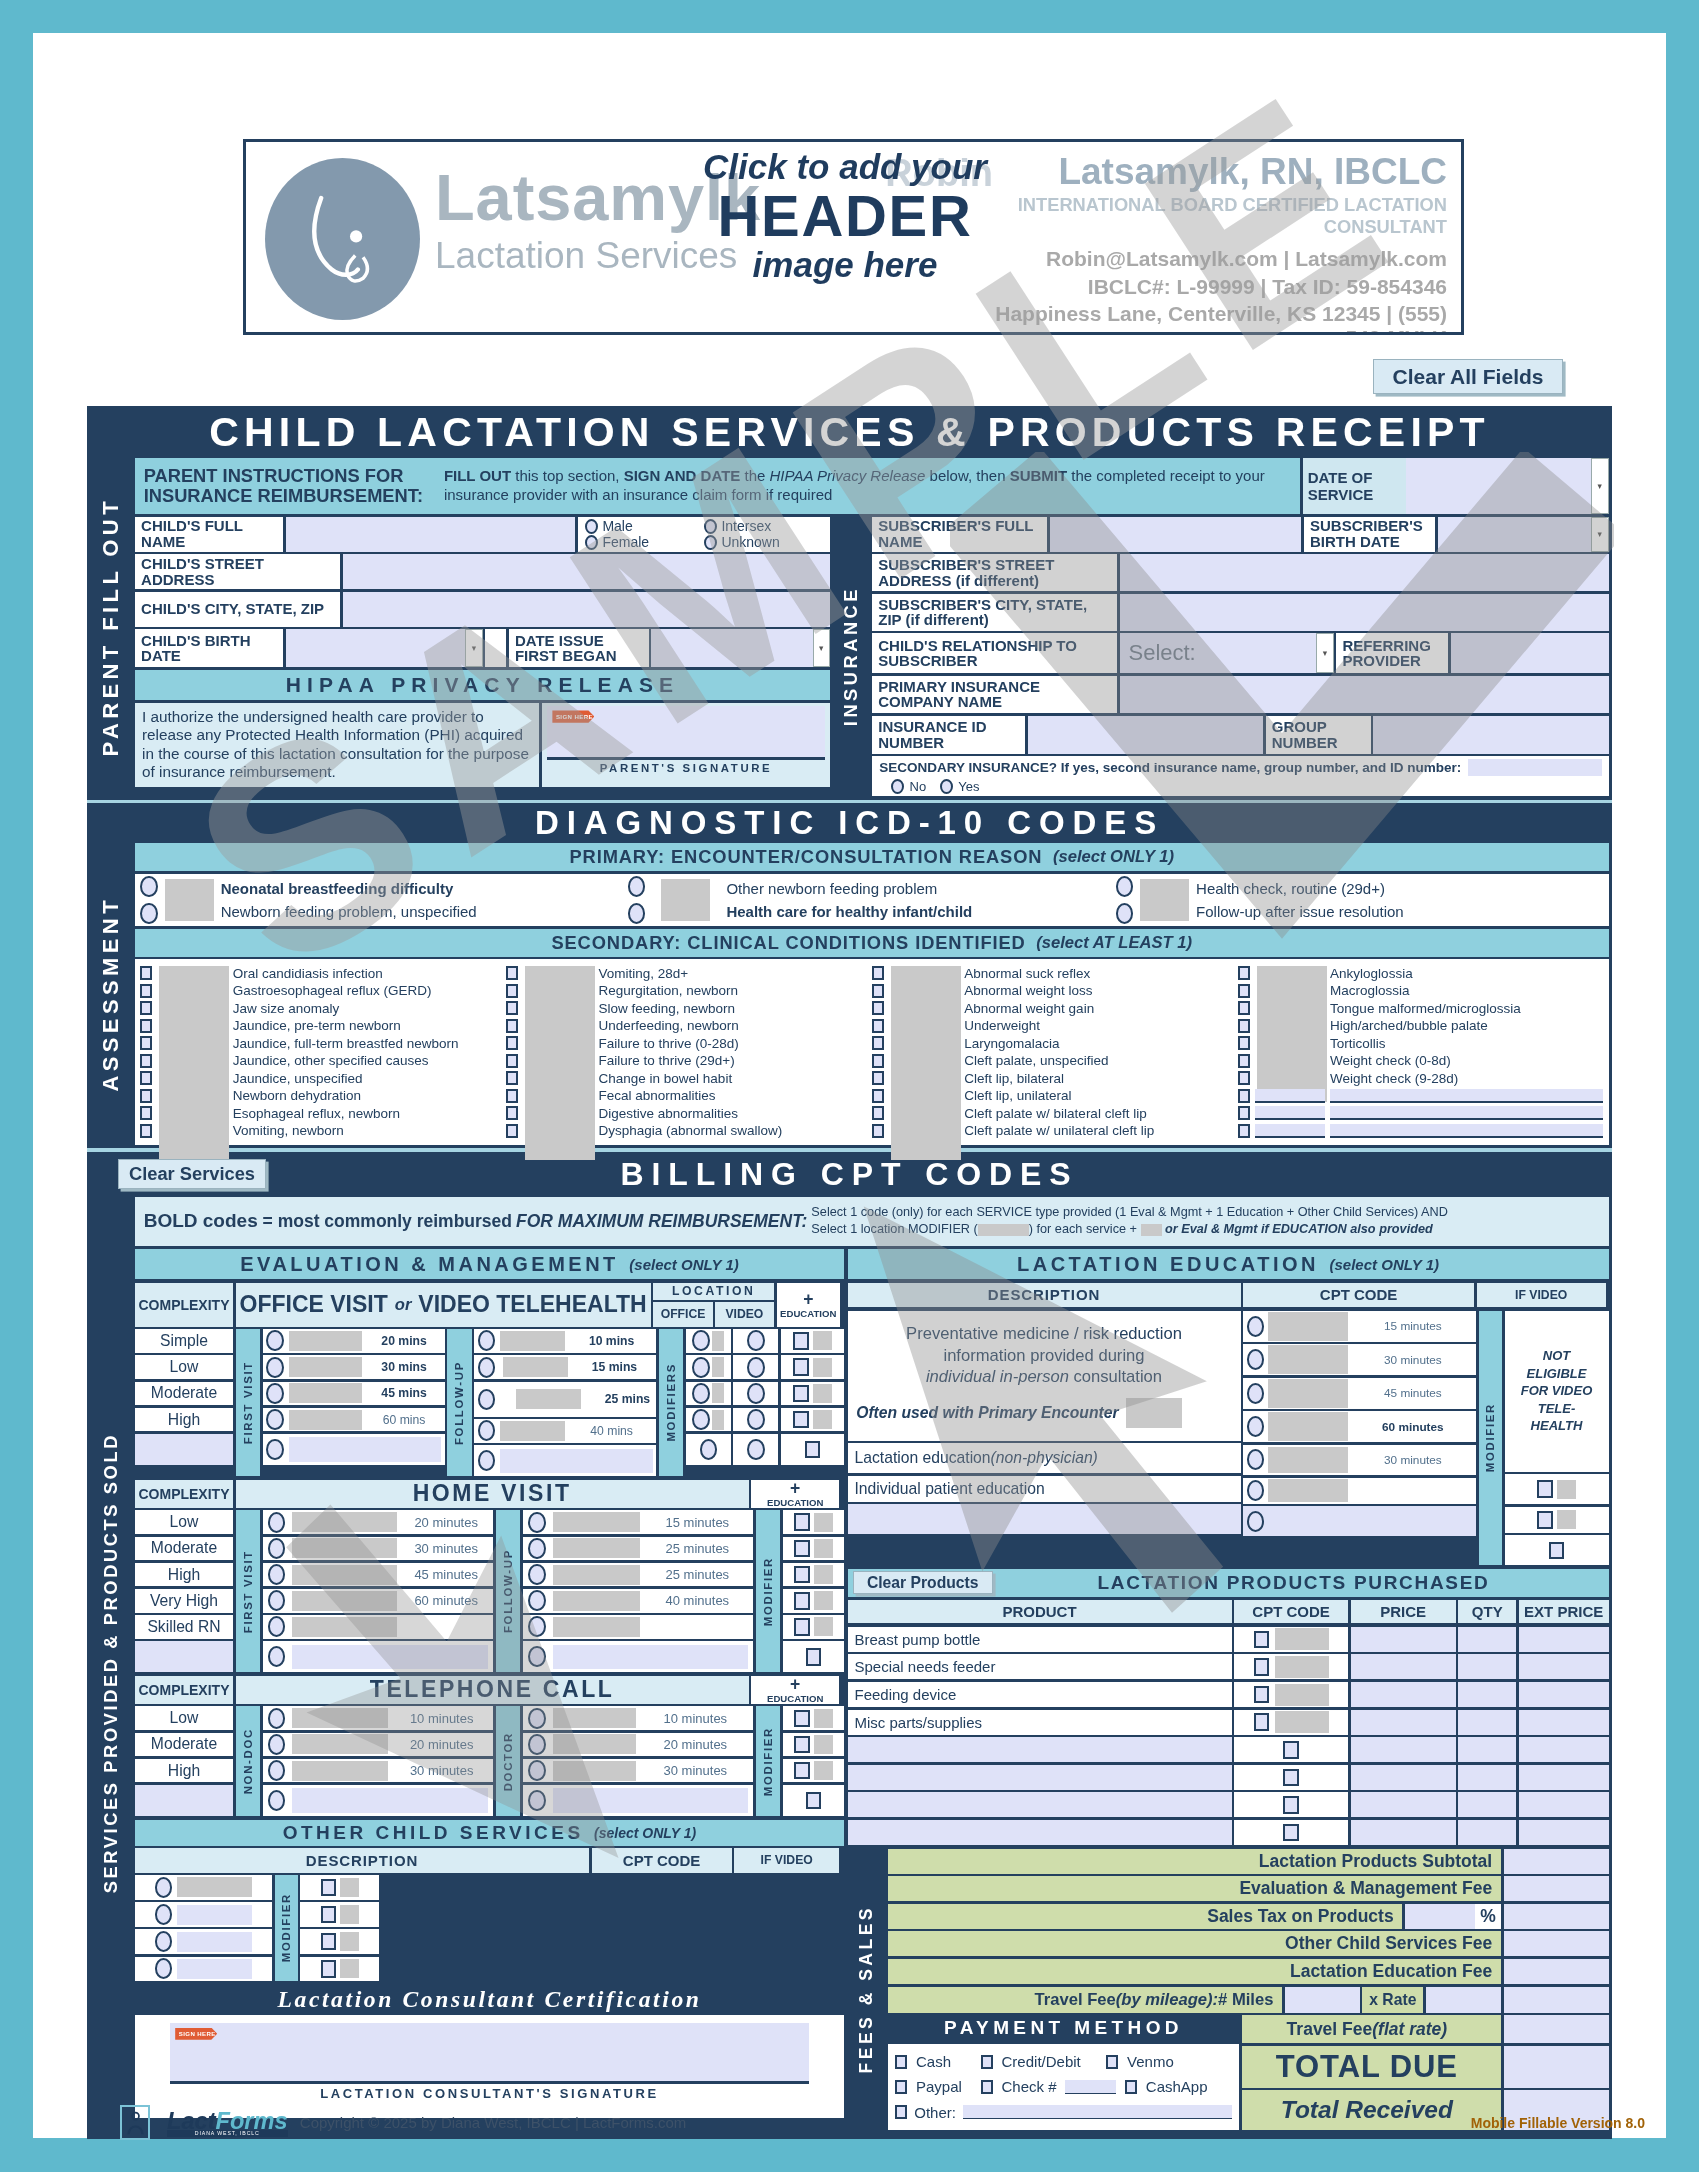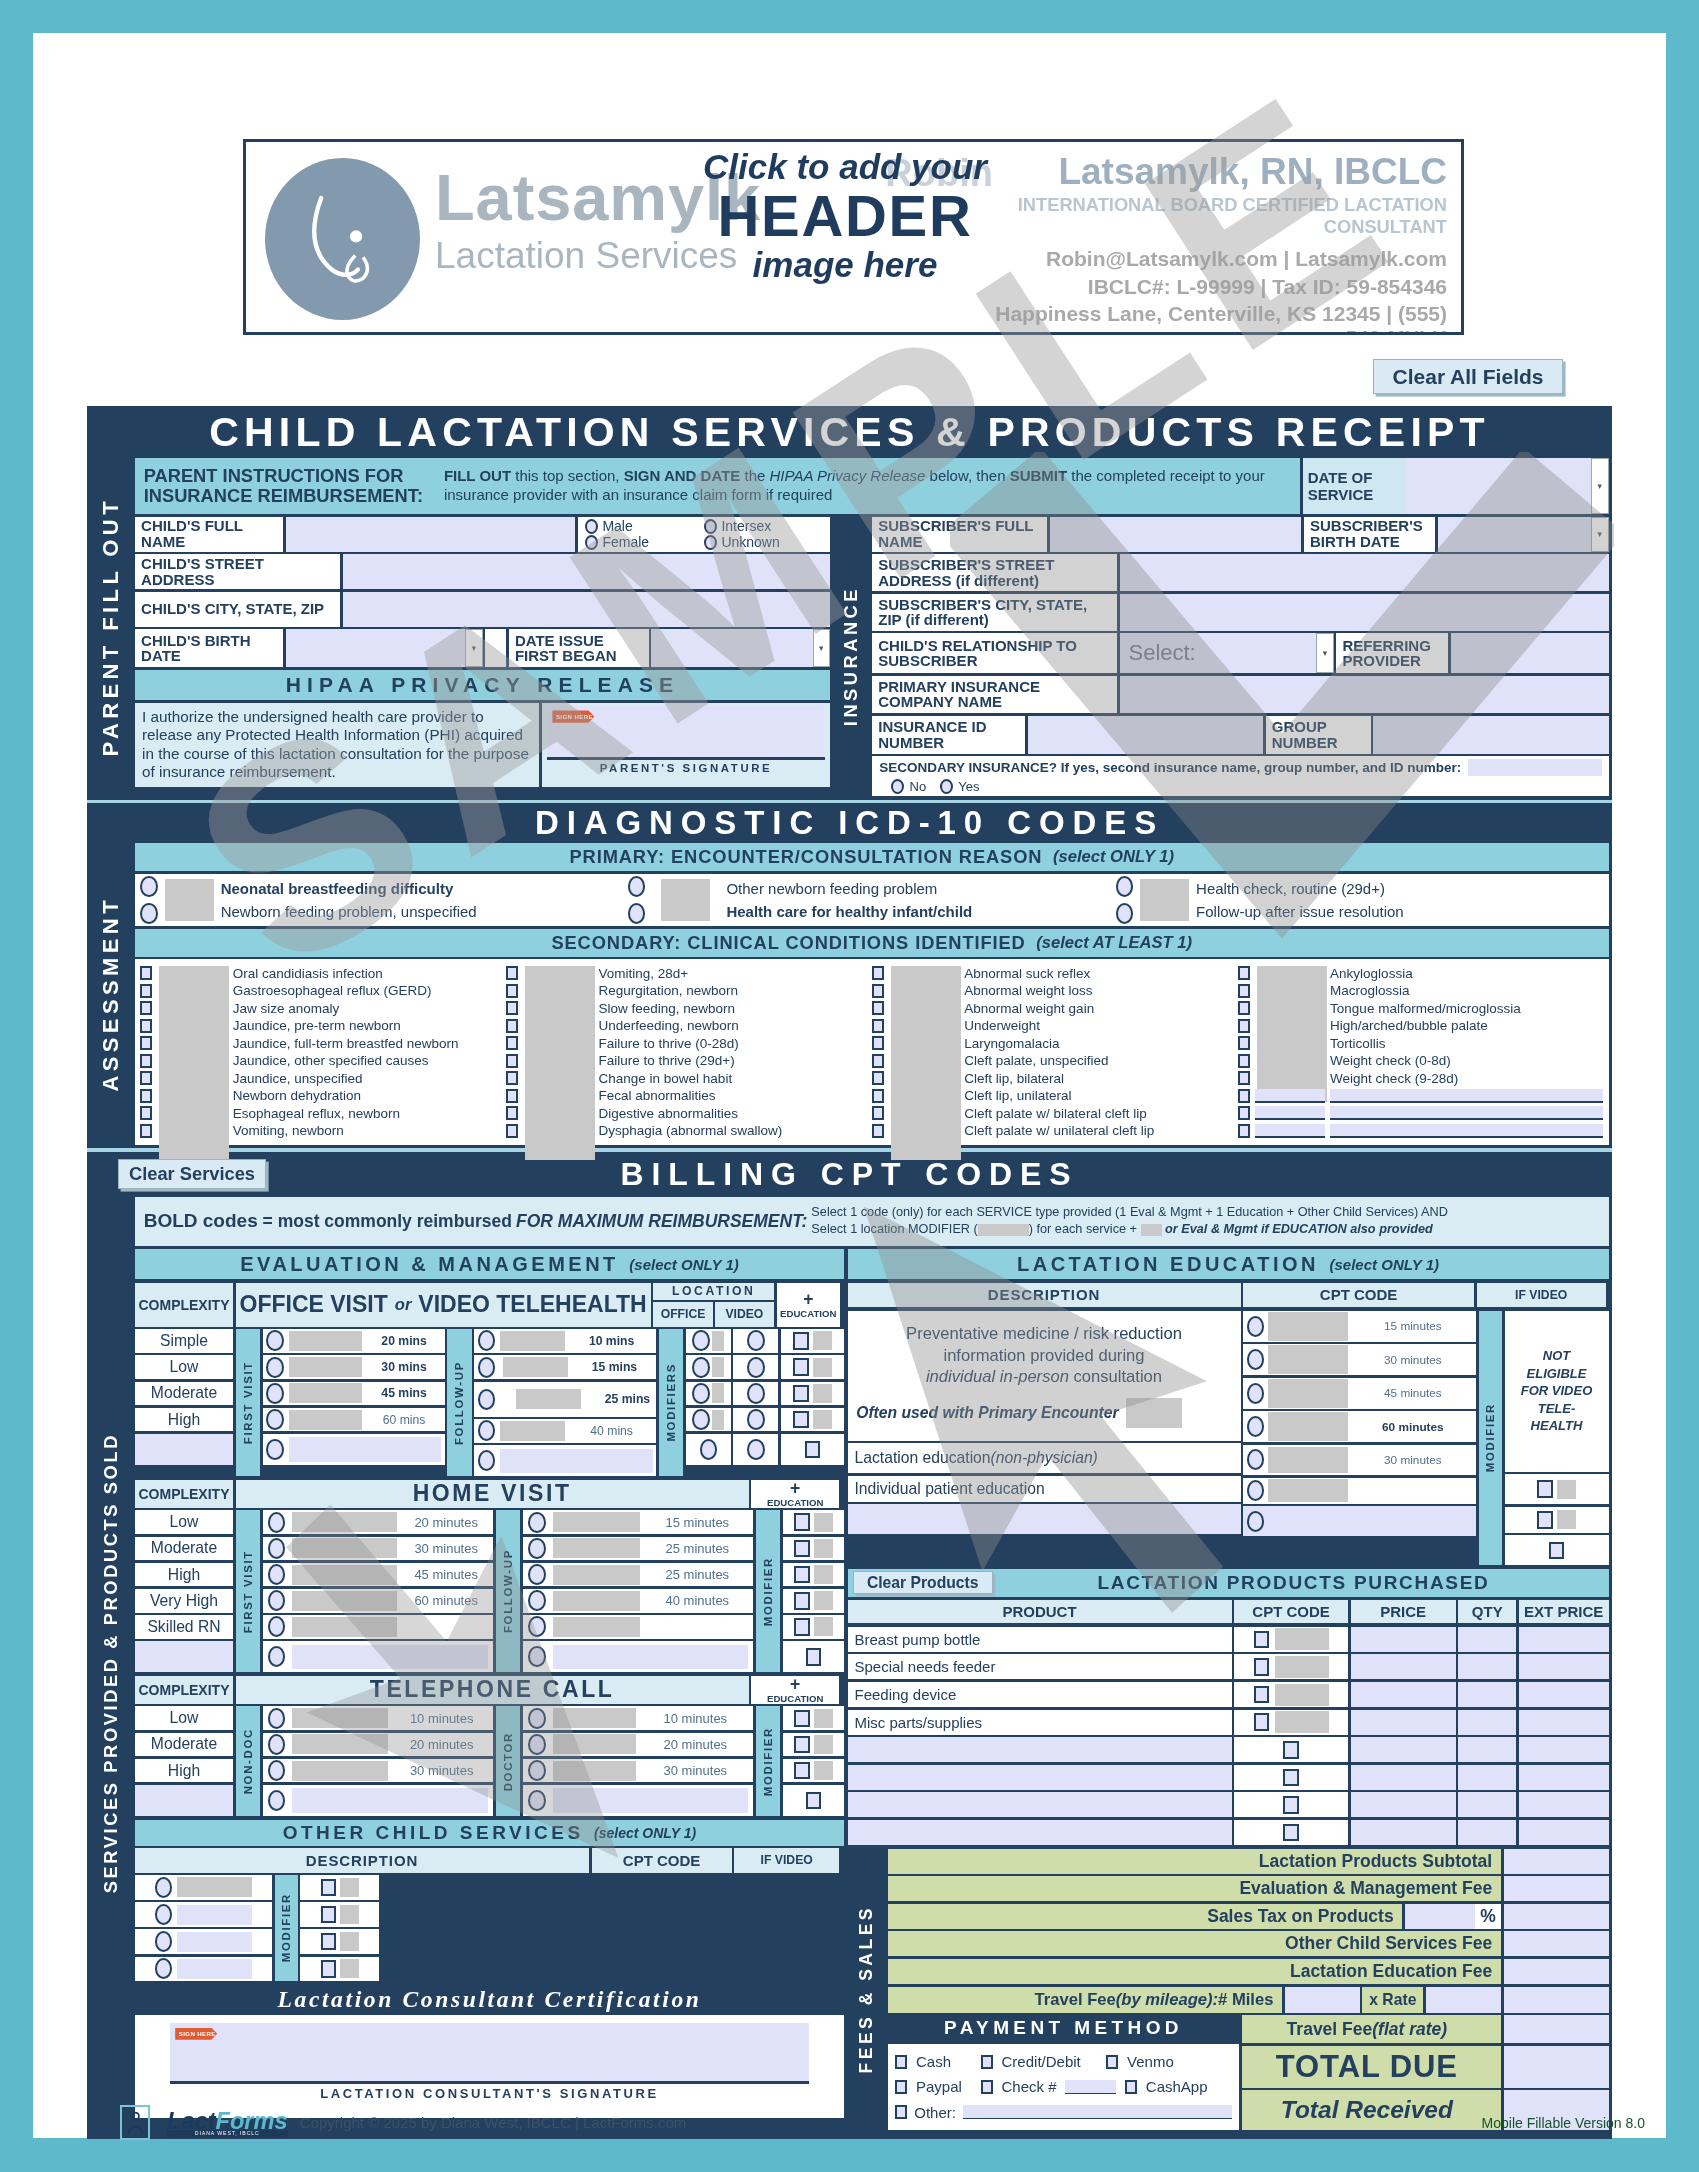--- a/index.html
+++ b/index.html
@@ -91,21 +91,21 @@
 
 
 .footer{position:absolute;left:87px;top:2072px;width:1525px;display:flex;align-items:center}
 .flogo{display:flex;align-items:center;gap:17px}
 .fbadge{width:30px;height:35px;border:2.6px solid #7cc3d6;display:flex;align-items:center;justify-content:center}
 .fbrand{font-size:23.6px;font-weight:800;font-style:italic}
 .fbrand .fa{color:#1e3a5a}
 .fbrand .fb{color:#5fb9cd}
 .fsub{background:#1e3a5a;color:#fff;font-size:5.2px;padding:0.9px 3.5px;letter-spacing:0.9px;margin-top:-5.2px;text-align:center}
 .fcopy{margin-left:12.2px;font-size:15px;color:#3d5168;font-weight:500}
-.fver{margin-left:auto;font-size:14px;color:#14532d;font-weight:400}
+.fver{margin-left:auto;font-size:14px;color:#a16207;font-weight:700}
 </style>
 </head>
 <body>
 
 <div class="sheet">
 
   <div class="hdrbox">
     <div class="hlogo">
       <svg width="96" height="114" viewBox="0 0 110 130">
           <path d="M30 18 C18 50 18 80 42 100 C52 108 66 108 72 100" stroke="#fff" stroke-width="5" fill="none" stroke-linecap="round"></path>

